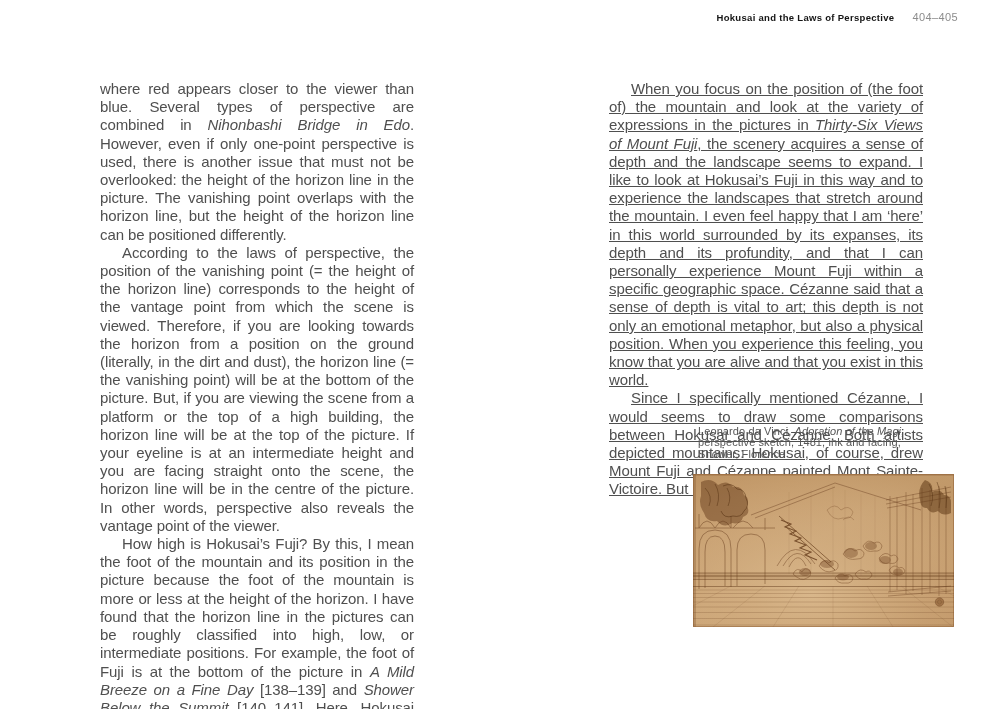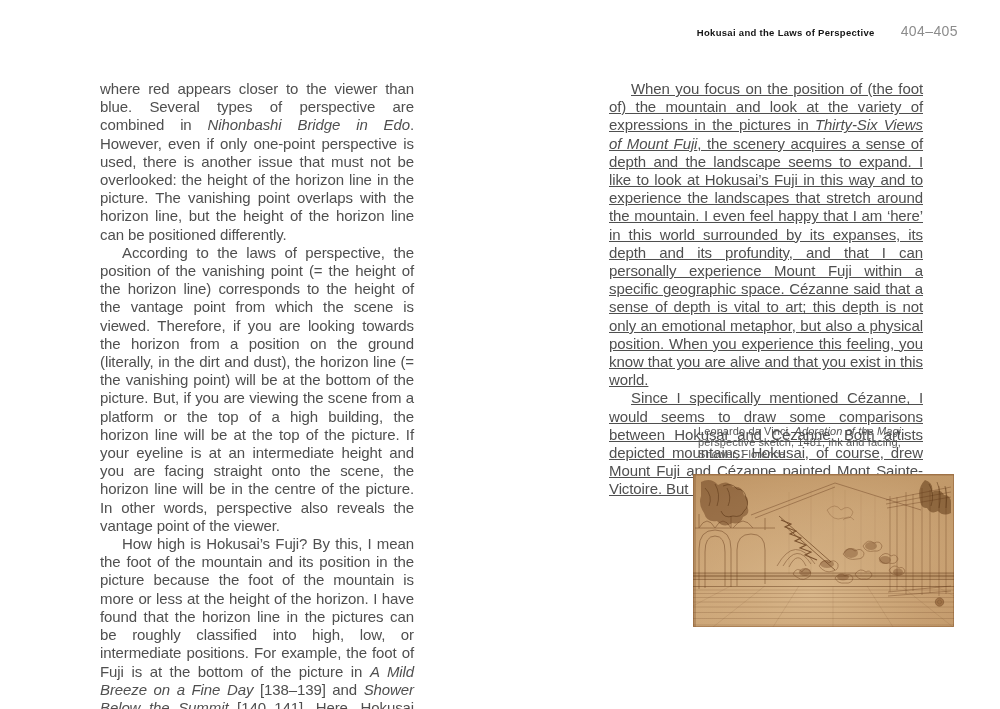--- a/index.html
+++ b/index.html
@@ -2,29 +2,29 @@
 <html><head>
 <meta charset="utf-8">
 <style>
   * { margin: 0; padding: 0; box-sizing: border-box; }
   html, body { width: 1000px; height: 709px; background: #ffffff; overflow: hidden; }
   body { font-family: "Liberation Sans", sans-serif; position: relative; }
 
   .spread { position: absolute; inset: 0; background: #ffffff; }
 
   .running-head {
-    position: absolute; top: 23px; right: 42px;
-    display: flex; align-items: baseline; gap: 26px;
+    position: absolute; top: 11px; right: 42px;
+    display: flex; align-items: baseline; gap: 18px;
     white-space: nowrap;
   }
   .running-title {
     font-size: 9.5px; font-weight: bold; color: #141414; letter-spacing: 0.3px;
   }
   .running-folio {
-    font-size: 14px; color: #8c8c8c; letter-spacing: 0.4px;
+    font-size: 11px; color: #8c8c8c; letter-spacing: 0.4px;
   }
 
   .textcol {
     position: absolute; top: 80px;
     width: 314px;
     font-size: 15px; line-height: 18.2px; letter-spacing: -0.1px;
     color: #4f4f4f;
     text-align: justify;
     margin-left: 12px;
   }

